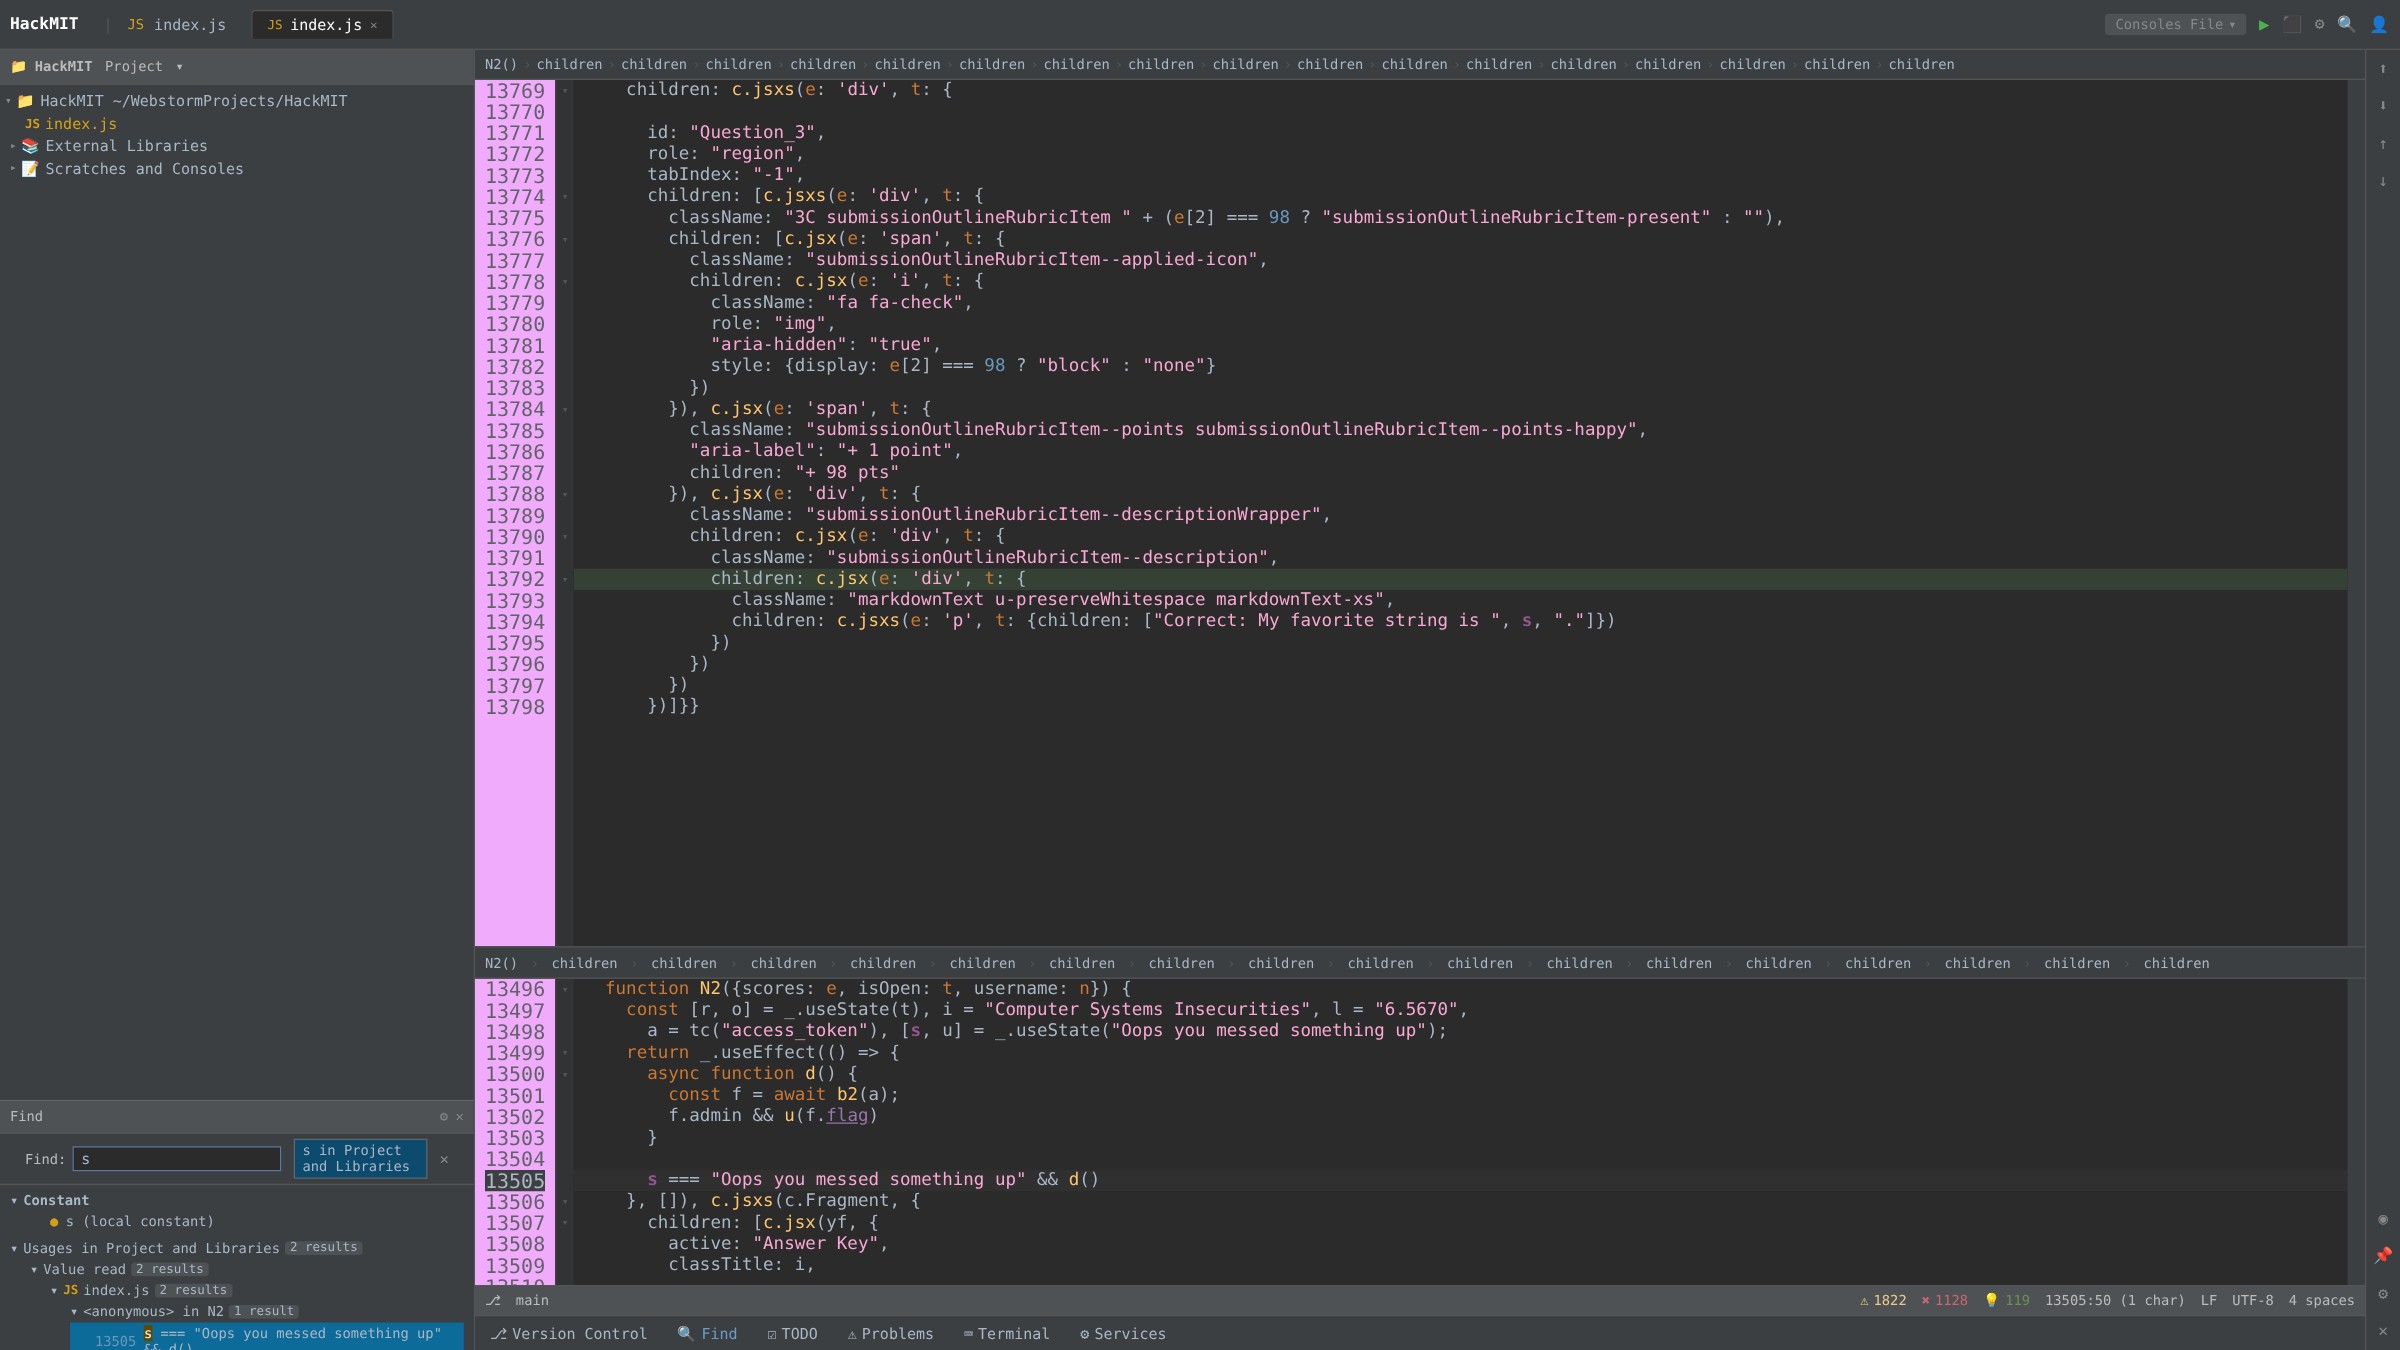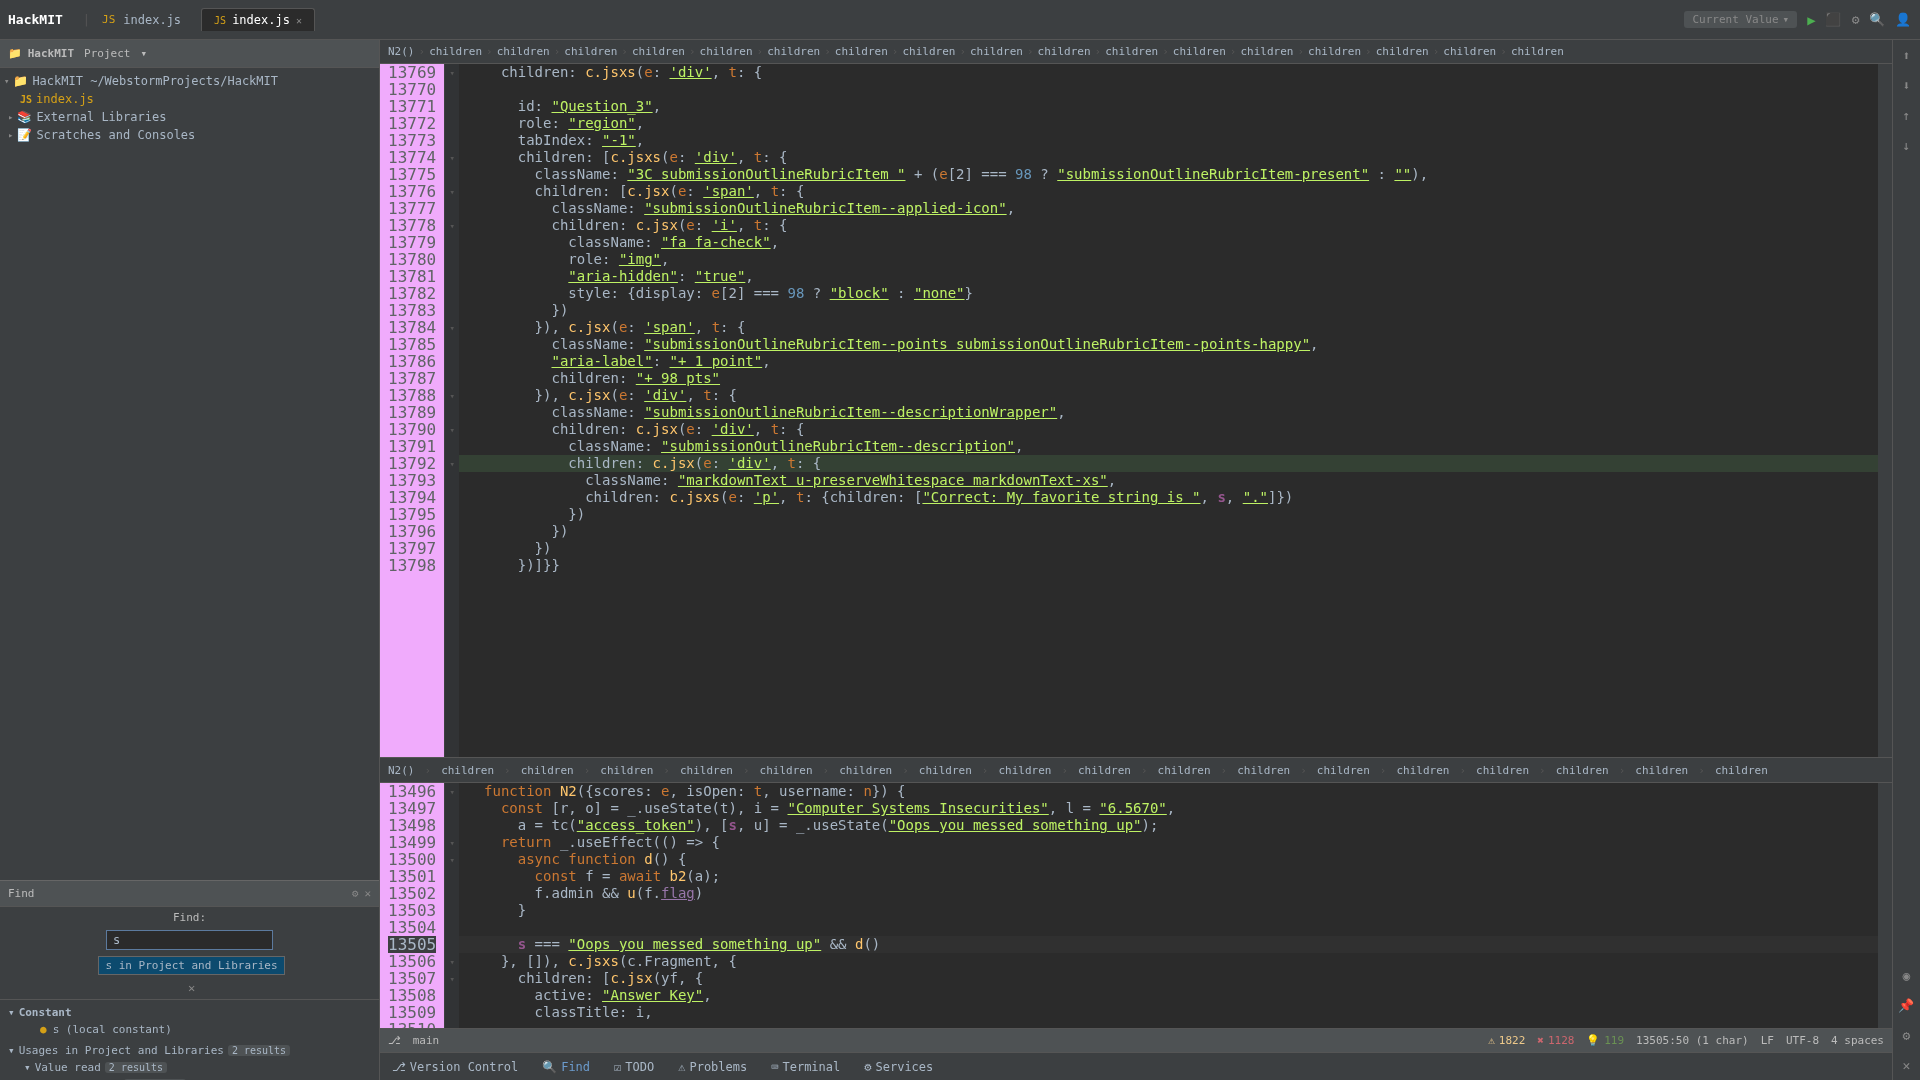--- a/index.html
+++ b/index.html
@@ -132,24 +132,23 @@
       color: #bbb;
       display: flex;
       align-items: center;
       gap: 6px;
       border-bottom: 1px solid #555;
       height: 26px;
     }
     .find-input-row {
       display: flex;
       align-items: center;
-      padding: 4px 8px;
+      padding: 4px 20px;
       gap: 6px;
       border-bottom: 1px solid #555;
-      flex-direction: column;
     }
     .find-label { color: #bbb; font-size: 11px; min-width: 32px; }
     .find-input-box {
       background: #2b2b2b;
       border: 1px solid #5c7a9e;
       color: #a9b7c6;
       padding: 2px 6px;
       font-size: 12px;
       font-family: monospace;
       flex: 1;
@@ -267,21 +266,21 @@
       padding-left: 8px;
       white-space: pre;
       display: flex;
       align-items: center;
     }
     .code-line.highlighted { background: #344134; }
     .code-line.current-line { background: #303030; }
 
     
     .kw { color: #cc7832; }
-    .str { color: #bef264; text-decoration: underline; }
+    .str { color: #f9a8d4; }
     .prop { color: #9876aa; text-decoration: underline; }
     .fn { color: #ffc66d; }
     .num { color: #6897bb; }
     .var-s { color: #94558d; font-weight: bold; }
     .plain { color: #a9b7c6; }
 
     
     .fold-gutter {
       width: 14px;
       background: #313335;
@@ -417,21 +416,21 @@
     <div class="tab-bar">
       <div class="tab active">
         <span style="color:#d4a017; font-size:10px;">JS</span>
         <span>index.js</span>
         <span class="tab-close">✕</span>
       </div>
     </div>
   </div>
   <div class="topbar-right">
     <span style="display:flex;align-items:center;gap:4px; background:#4e5254; padding:2px 8px; border-radius:3px; font-size:11px;">
-      <span>Current Value</span>
+      <span>Consoles File</span>
       <span>▾</span>
     </span>
     <span style="color:#4caf50; font-size:14px;">▶</span>
     <span style="color:#6897bb; font-size:13px;">⬛</span>
     <span style="font-size:13px;">⚙</span>
     <span style="font-size:13px;">🔍</span>
     <span style="font-size:13px;">👤</span>
   </div>
 </div>
 

